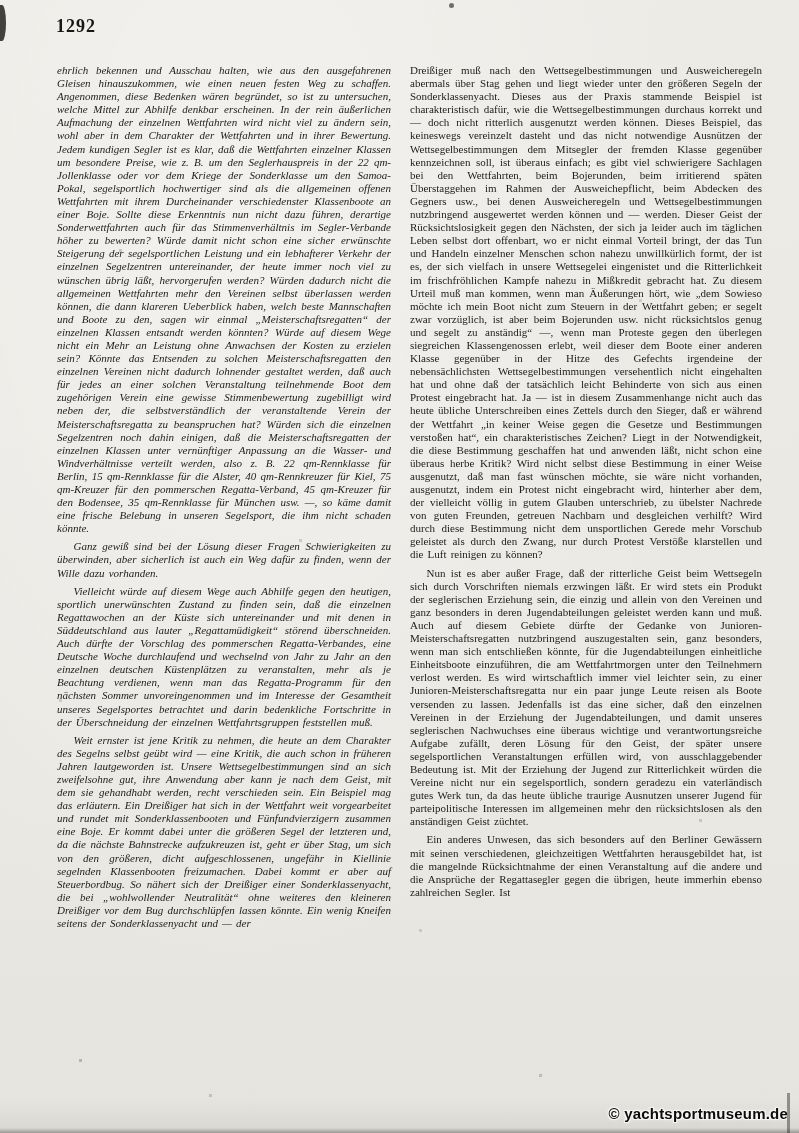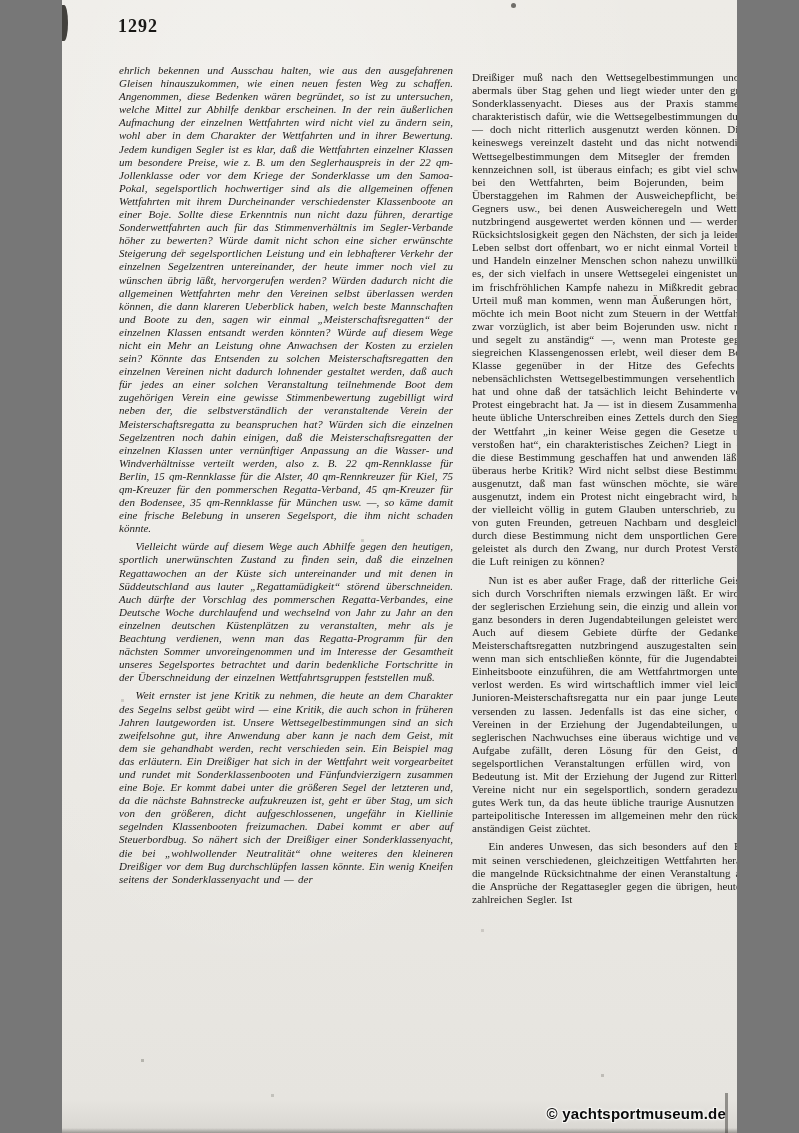--- a/index.html
+++ b/index.html
@@ -2,21 +2,21 @@
 <html lang="de"><head>
 <meta charset="utf-8">
 <style>
   html, body {
     margin: 0;
     padding: 0;
     background: #777;
   }
   .page {
     position: relative;
-    width: 675px;
+    width: 799px;
     height: 1133px;
     margin: 0 auto;
     background:
       radial-gradient(ellipse at 30% 20%, rgba(255,255,255,0.35), rgba(255,255,255,0) 60%),
       linear-gradient(180deg, #edebe6 0%, #eae8e3 70%, #e6e4df 97%, #d8d6d1 100%);
     overflow: hidden;
     font-family: "Liberation Serif", "DejaVu Serif", serif;
     color: #1d1c1a;
   }
   .page-number {
@@ -35,21 +35,21 @@
     display: flex;
     gap: 19px;
   }
   .column {
     text-align: justify;
     font-size: 11px;
     line-height: 13.1px;
     word-spacing: 1.4px;
   }
   .column.left  { width: 334px; font-style: italic; }
-  .column.right { width: 352px; margin-top: 7px; }
+  .column.right { width: 352px; }
   .column p {
     margin: 0 0 5px 0;
     text-indent: 1.5em;
   }
   .column p:first-child { text-indent: 0; }
   .watermark {
     position: absolute;
     right: 11px;
     bottom: 11px;
     font-family: "Liberation Sans", "DejaVu Sans", sans-serif;
@@ -109,20 +109,21 @@
 </style>
 </head>
 <body>
 
 <div class="page">
   <div class="page-number">1292</div>
 
   <div class="columns">
     <div class="column left">
         <p>ehrlich bekennen und Ausschau halten, wie aus den ausgefahrenen Gleisen hinauszukommen, wie einen neuen festen Weg zu schaffen. Angenommen, diese Bedenken wären begründet, so ist zu untersuchen, welche Mittel zur Abhilfe denkbar erscheinen. In der rein äußerlichen Aufmachung der einzelnen Wettfahrten wird nicht viel zu ändern sein, wohl aber in dem Charakter der Wettfahrten und in ihrer Bewertung. Jedem kundigen Segler ist es klar, daß die Wettfahrten einzelner Klassen um besondere Preise, wie z. B. um den Seglerhauspreis in der 22 qm-Jollenklasse oder vor dem Kriege der Sonderklasse um den Samoa-Pokal, segelsportlich hochwertiger sind als die allgemeinen offenen Wettfahrten mit ihrem Durcheinander verschiedenster Klassenboote an einer Boje. Sollte diese Erkenntnis nun nicht dazu führen, derartige Sonderwettfahrten auch für das Stimmenverhältnis im Segler-Verbande höher zu bewerten? Würde damit nicht schon eine sicher erwünschte Steigerung der segelsportlichen Leistung und ein lebhafterer Verkehr der einzelnen Segelzentren untereinander, der heute immer noch viel zu wünschen übrig läßt, hervorgerufen werden? Würden dadurch nicht die allgemeinen Wettfahrten mehr den Vereinen selbst überlassen werden können, die dann klareren Ueberblick haben, welch beste Mannschaften und Boote zu den, sagen wir einmal „Meisterschaftsregatten“ der einzelnen Klassen entsandt werden könnten? Würde auf diesem Wege nicht ein Mehr an Leistung ohne Anwachsen der Kosten zu erzielen sein? Könnte das Entsenden zu solchen Meisterschaftsregatten den einzelnen Vereinen nicht dadurch lohnender gestaltet werden, daß auch für jedes an einer solchen Veranstaltung teilnehmende Boot dem zugehörigen Verein eine gewisse Stimmenbewertung zugebilligt wird neben der, die selbstverständlich der veranstaltende Verein der Meisterschaftsregatta zu beanspruchen hat? Würden sich die einzelnen Segelzentren noch dahin einigen, daß die Meisterschaftsregatten der einzelnen Klassen unter vernünftiger Anpassung an die Wasser- und Windverhältnisse verteilt werden, also z. B. 22 qm-Rennklasse für Berlin, 15 qm-Rennklasse für die Alster, 40 qm-Rennkreuzer für Kiel, 75 qm-Kreuzer für den pommerschen Regatta-Verband, 45 qm-Kreuzer für den Bodensee, 35 qm-Rennklasse für München usw. —, so käme damit eine frische Belebung in unseren Segelsport, die ihm nicht schaden könnte.</p>
+        <p>Ganz gewiß sind bei der Lösung dieser Fragen Schwierigkeiten zu überwinden, aber sicherlich ist auch ein Weg dafür zu finden, wenn der Wille dazu vorhanden.</p>
         <p>Vielleicht würde auf diesem Wege auch Abhilfe gegen den heutigen, sportlich unerwünschten Zustand zu finden sein, daß die einzelnen Regattawochen an der Küste sich untereinander und mit denen in Süddeutschland aus lauter „Regattamüdigkeit“ störend überschneiden. Auch dürfte der Vorschlag des pommerschen Regatta-Verbandes, eine Deutsche Woche durchlaufend und wechselnd von Jahr zu Jahr an den einzelnen deutschen Küstenplätzen zu veranstalten, mehr als je Beachtung verdienen, wenn man das Regatta-Programm für den nächsten Sommer unvoreingenommen und im Interesse der Gesamtheit unseres Segelsportes betrachtet und darin bedenkliche Fortschritte in der Überschneidung der einzelnen Wettfahrtsgruppen feststellen muß.</p>
         <p>Weit ernster ist jene Kritik zu nehmen, die heute an dem Charakter des Segelns selbst geübt wird — eine Kritik, die auch schon in früheren Jahren lautgeworden ist. Unsere Wettsegelbestimmungen sind an sich zweifelsohne gut, ihre Anwendung aber kann je nach dem Geist, mit dem sie gehandhabt werden, recht verschieden sein. Ein Beispiel mag das erläutern. Ein Dreißiger hat sich in der Wettfahrt weit vorgearbeitet und rundet mit Sonderklassenbooten und Fünfundvierzigern zusammen eine Boje. Er kommt dabei unter die größeren Segel der letzteren und, da die nächste Bahnstrecke aufzukreuzen ist, geht er über Stag, um sich von den größeren, dicht aufgeschlossenen, ungefähr in Kiellinie segelnden Klassenbooten freizumachen. Dabei kommt er aber auf Steuerbordbug. So nähert sich der Dreißiger einer Sonderklassenyacht, die bei „wohlwollender Neutralität“ ohne weiteres den kleineren Dreißiger vor dem Bug durchschlüpfen lassen könnte. Ein wenig Kneifen seitens der Sonderklassenyacht und — der</p>
       </div>
     <div class="column right">
         <p>Dreißiger muß nach den Wettsegelbestimmungen und Ausweicheregeln abermals über Stag gehen und liegt wieder unter den größeren Segeln der Sonderklassenyacht. Dieses aus der Praxis stammende Beispiel ist charakteristisch dafür, wie die Wettsegelbestimmungen durchaus korrekt und — doch nicht ritterlich ausgenutzt werden können. Dieses Beispiel, das keineswegs vereinzelt dasteht und das nicht notwendige Ausnützen der Wettsegelbestimmungen dem Mitsegler der fremden Klasse gegenüber kennzeichnen soll, ist überaus einfach; es gibt viel schwierigere Sachlagen bei den Wettfahrten, beim Bojerunden, beim irritierend späten Überstaggehen im Rahmen der Ausweichepflicht, beim Abdecken des Gegners usw., bei denen Ausweicheregeln und Wettsegelbestimmungen nutzbringend ausgewertet werden können und — werden. Dieser Geist der Rücksichtslosigkeit gegen den Nächsten, der sich ja leider auch im täglichen Leben selbst dort offenbart, wo er nicht einmal Vorteil bringt, der das Tun und Handeln einzelner Menschen schon nahezu unwillkürlich formt, der ist es, der sich vielfach in unsere Wettsegelei eingenistet und die Ritterlichkeit im frischfröhlichen Kampfe nahezu in Mißkredit gebracht hat. Zu diesem Urteil muß man kommen, wenn man Äußerungen hört, wie „dem Sowieso möchte ich mein Boot nicht zum Steuern in der Wettfahrt geben; er segelt zwar vorzüglich, ist aber beim Bojerunden usw. nicht rücksichtslos genug und segelt zu anständig“ —, wenn man Proteste gegen den überlegen siegreichen Klassengenossen erlebt, weil dieser dem Boote einer anderen Klasse gegenüber in der Hitze des Gefechts irgendeine der nebensächlichsten Wettsegelbestimmungen versehentlich nicht eingehalten hat und ohne daß der tatsächlich leicht Behinderte von sich aus einen Protest eingebracht hat. Ja — ist in diesem Zusammenhange nicht auch das heute übliche Unterschreiben eines Zettels durch den Sieger, daß er während der Wettfahrt „in keiner Weise gegen die Gesetze und Bestimmungen verstoßen hat“, ein charakteristisches Zeichen? Liegt in der Notwendigkeit, die diese Bestimmung geschaffen hat und anwenden läßt, nicht schon eine überaus herbe Kritik? Wird nicht selbst diese Bestimmung in einer Weise ausgenutzt, daß man fast wünschen möchte, sie wäre nicht vorhanden, ausgenutzt, indem ein Protest nicht eingebracht wird, hinterher aber dem, der vielleicht völlig in gutem Glauben unterschrieb, zu übelster Nachrede von guten Freunden, getreuen Nachbarn und desgleichen verhilft? Wird durch diese Bestimmung nicht dem unsportlichen Gerede mehr Vorschub geleistet als durch den Zwang, nur durch Protest Verstöße klarstellen und die Luft reinigen zu können?</p>
         <p>Nun ist es aber außer Frage, daß der ritterliche Geist beim Wettsegeln sich durch Vorschriften niemals erzwingen läßt. Er wird stets ein Produkt der seglerischen Erziehung sein, die einzig und allein von den Vereinen und ganz besonders in deren Jugendabteilungen geleistet werden kann und muß. Auch auf diesem Gebiete dürfte der Gedanke von Junioren-Meisterschaftsregatten nutzbringend auszugestalten sein, ganz besonders, wenn man sich entschließen könnte, für die Jugendabteilungen einheitliche Einheitsboote einzuführen, die am Wettfahrtmorgen unter den Teilnehmern verlost werden. Es wird wirtschaftlich immer viel leichter sein, zu einer Junioren-Meisterschaftsregatta nur ein paar junge Leute reisen als Boote versenden zu lassen. Jedenfalls ist das eine sicher, daß den einzelnen Vereinen in der Erziehung der Jugendabteilungen, und damit unseres seglerischen Nachwuchses eine überaus wichtige und verantwortungsreiche Aufgabe zufällt, deren Lösung für den Geist, der später unsere segelsportlichen Veranstaltungen erfüllen wird, von ausschlaggebender Bedeutung ist. Mit der Erziehung der Jugend zur Ritterlichkeit würden die Vereine nicht nur ein segelsportlich, sondern geradezu ein vaterländisch gutes Werk tun, da das heute übliche traurige Ausnutzen unserer Jugend für parteipolitische Interessen im allgemeinen mehr den rücksichtslosen als den anständigen Geist züchtet.</p>
         <p>Ein anderes Unwesen, das sich besonders auf den Berliner Gewässern mit seinen verschiedenen, gleichzeitigen Wettfahrten herausgebildet hat, ist die mangelnde Rücksichtnahme der einen Veranstaltung auf die andere und die Ansprüche der Regattasegler gegen die übrigen, heute immerhin ebenso zahlreichen Segler. Ist</p>
       </div>
   </div>
 

